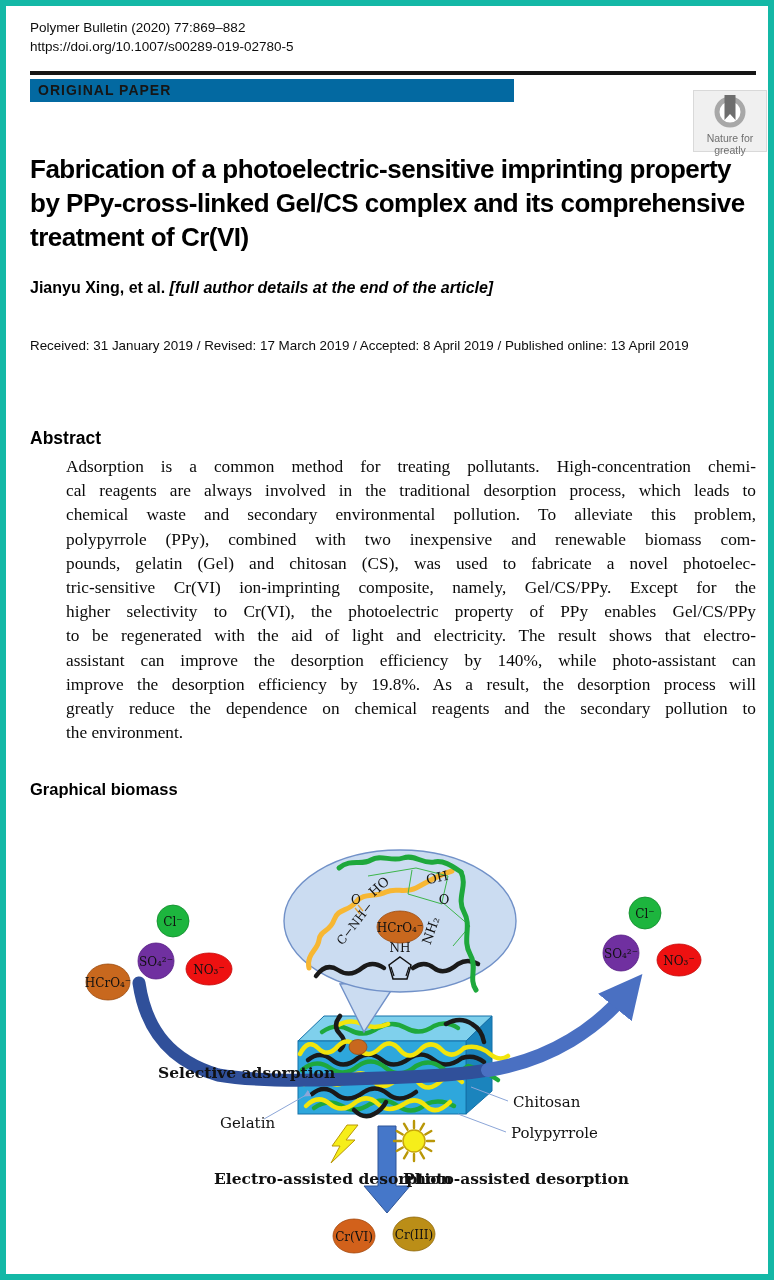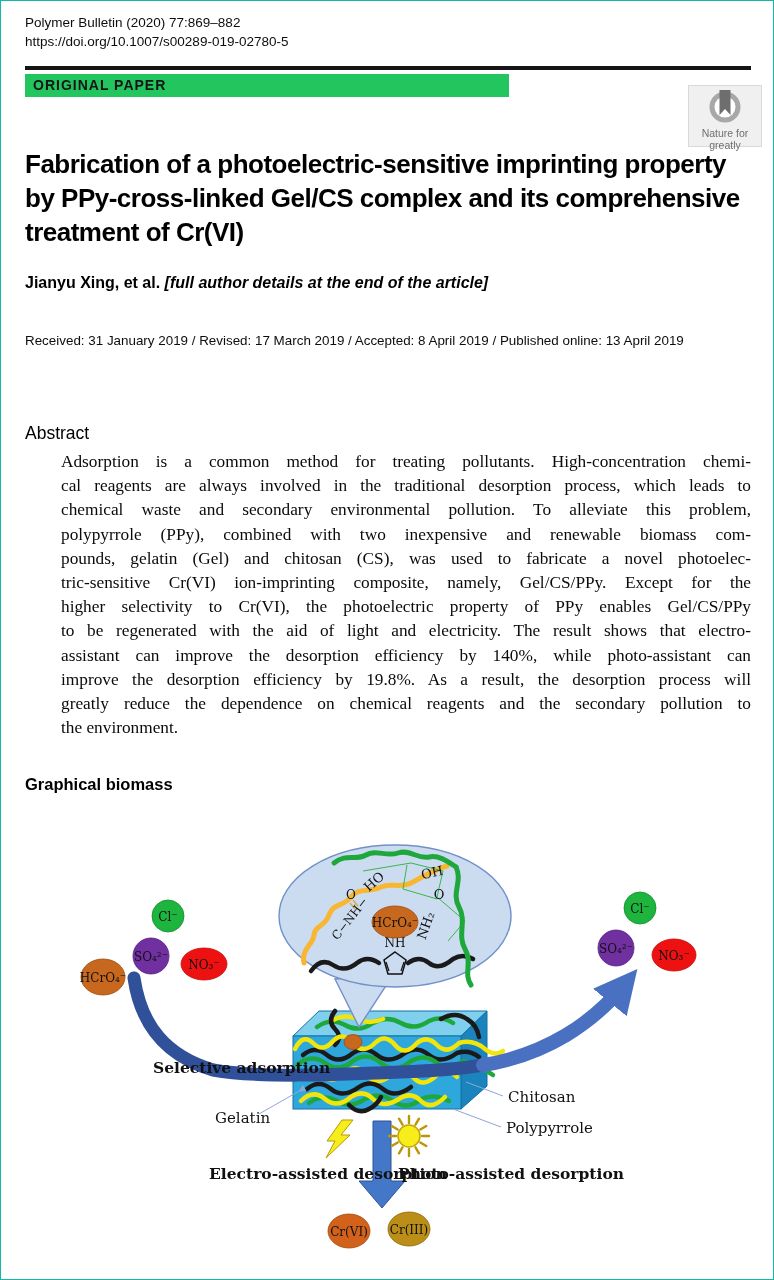--- a/index.html
+++ b/index.html
@@ -1,33 +1,33 @@
 <!DOCTYPE html>
 <html style="--ion-green: #1db53e; --ion-purple: #7030a0; --ion-red: #ee1111; --ion-orange: #c8681e; --cr6: #d2611b; --cr3: #bb8e17; --box-front: #2ea7dc; --box-top: #7fd0ec; --box-side: #1b84bd; --bubble-fill: #cbdcf1; --bubble-stroke: #7191c8; --arrow-dark: #30509a; --arrow-light: #4a70c2; --arrow-down: #4577c9; --chain-yellow: #f2e50c; --chain-gelatin: #f7b733; --chain-green: #1ea83c; --chain-black: #1a1a1a; --bolt-sun: #f6ee1a;"><head>
 <meta charset="utf-8">
 <style>
   html,body{margin:0;padding:0;background:#e8e8e8;}
   .page{position:relative;width:774px;height:1280px;background:#ffffff;
-        border:1px solid #14b8a6;box-sizing:border-box;overflow:hidden;
+        border:6px solid #14b8a6;box-sizing:border-box;overflow:hidden;
         font-family:"Liberation Sans",sans-serif;color:#111;}
   .abs{position:absolute;}
   .hdr-line{left:24px;font-size:13.5px;line-height:19px;color:#0d0d0d;}
   .rule{left:24px;width:726px;height:4px;background:#151515;}
-  .band{left:24px;top:73px;width:484px;height:23px;background:#22c55e;}
+  .band{left:24px;top:73px;width:484px;height:23px;background:#0369a1;}
   .band span{display:block;padding-left:8px;font-size:14px;font-weight:bold;
              letter-spacing:1px;line-height:23px;color:#161616;}
   .badge{left:687px;top:84px;width:74px;height:62px;background:#f0f0f0;
          border:1px solid #d9d9d9;box-sizing:border-box;text-align:center;cursor:pointer;}
   .badge-txt{font-size:10.5px;line-height:11.5px;color:#6f6f6f;}
   .title{left:24px;top:146px;width:716px;font-size:26px;font-weight:bold;
          line-height:34px;letter-spacing:-0.5px;color:#000;}
   .authors{left:24px;top:273px;font-size:16px;font-weight:bold;color:#000;}
   .authors .note{font-style:italic;}
   .meta{left:24px;top:330px;width:726px;font-size:13.4px;line-height:19.5px;color:#0d0d0d;}
-  .h-abstract{left:24px;top:422px;font-size:17.5px;font-weight:normal;color:#000;}
+  .h-abstract{left:24px;top:422px;font-size:17.5px;font-weight:bold;color:#000;}
   .abstract-body{left:24px;top:449px;width:726px;
                  font-family:"Liberation Serif","DejaVu Serif",serif;
                  font-size:17.3px;line-height:24.2px;color:#0a0a0a;}
   .abs-line{text-align:justify;text-align-last:justify;white-space:normal;margin-left:36px;}
   .abs-line.last{text-align-last:left;}
   .h-graphical{left:24px;top:774px;font-size:16.5px;font-weight:bold;color:#000;}
   .figure{left:0;top:838px;}
 
   
   .fig-text{font-family:"DejaVu Serif","Liberation Serif",serif;fill:#111;}

